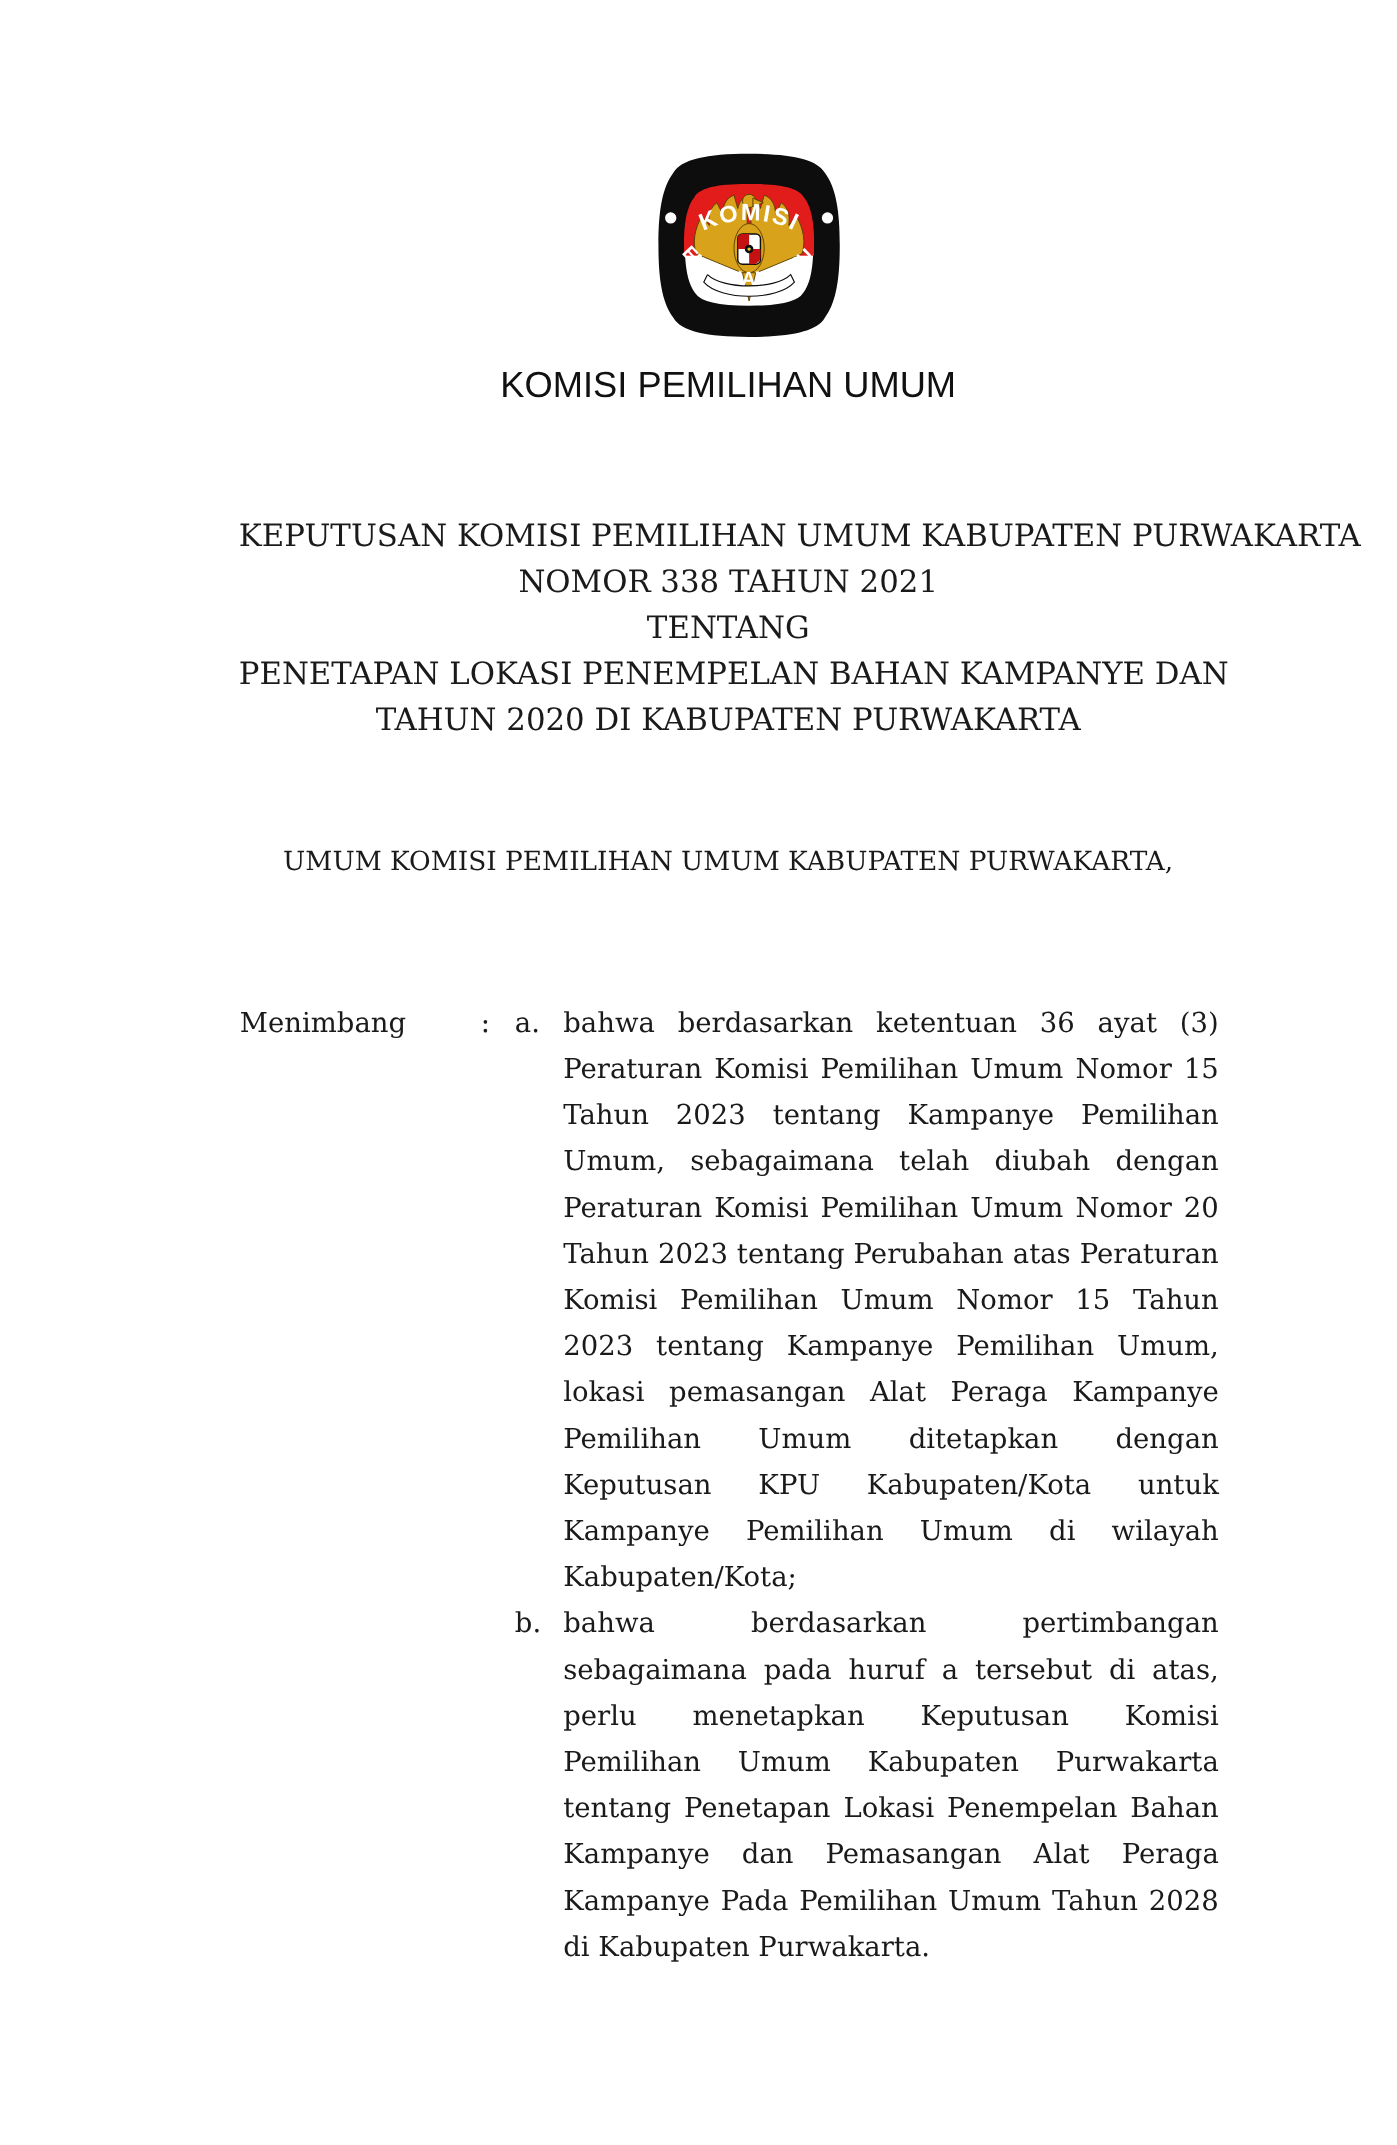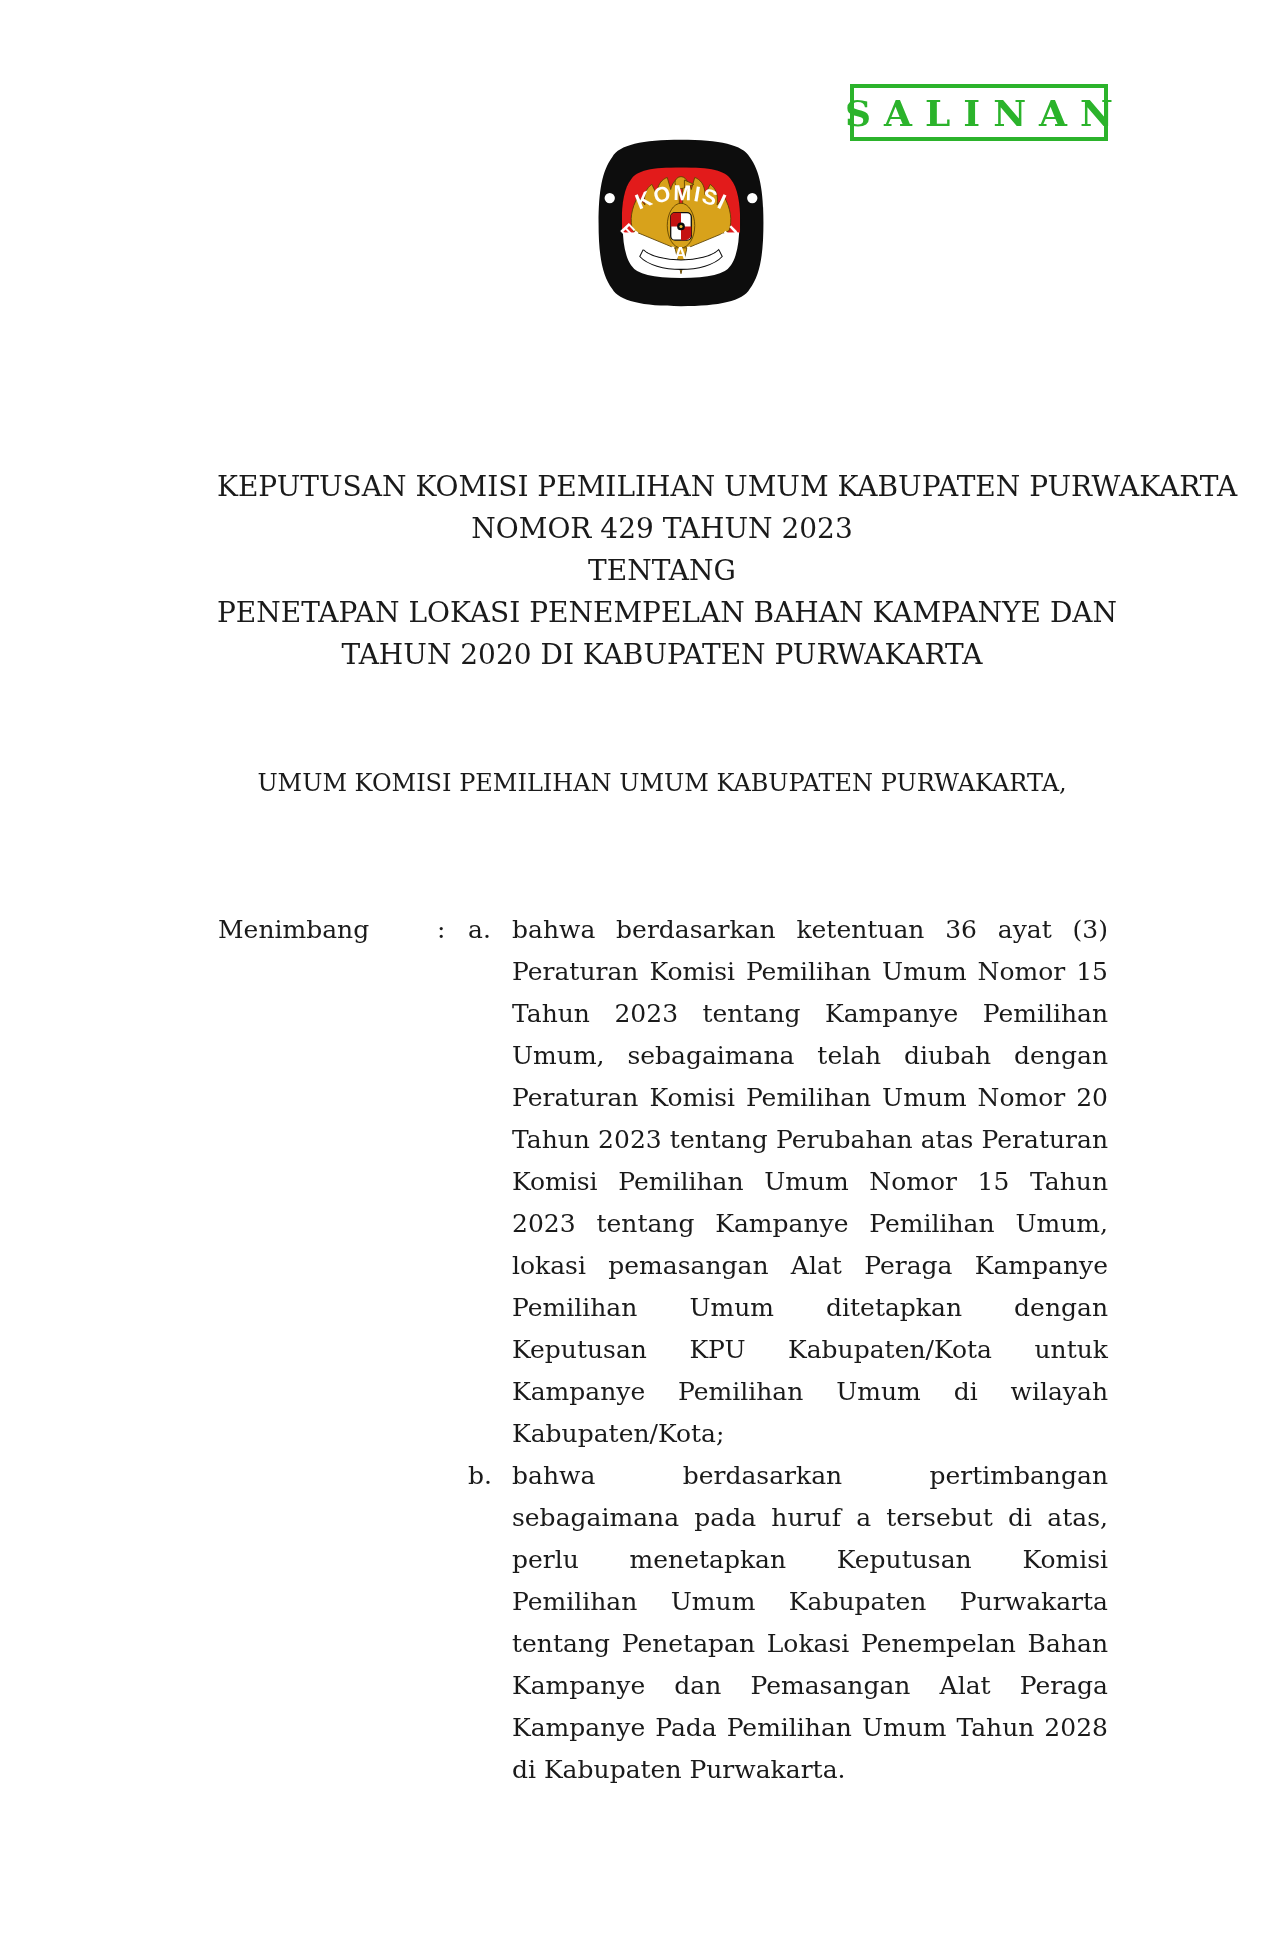--- a/index.html
+++ b/index.html
@@ -47,23 +47,20 @@
   .m-items { position:absolute; left:250px; top:0; width:640px; }
   .m-item  { display:flex; }
   .m-letter{ width:44px; flex:none; }
   .m-text  { width:596px; text-align:justify; }
 </style>
 </head>
 <body>
 
 <div class="page">
 
-  <div class="stamp">
-    <span>SALINAN</span>
-  </div>
 
   <div class="logo">
     <svg viewBox="0 0 200 198" xmlns="http://www.w3.org/2000/svg">
       <defs>
         <path id="arc-top" d="M 30,100 A 88,70 0 0 1 170,100" fill="none"></path>
         <path id="arc-bottom" d="M 26,104 A 88,80 0 0 0 174,104" fill="none"></path>
         <clipPath id="inner-clip">
           <path d="M100,34 C134,34 152,38 158,48 C166,58 169,75 169,99 C169,123 166,140 158,150 C152,160 134,164 100,164 C66,164 48,160 42,150 C34,140 31,123 31,99 C31,75 34,58 42,48 C48,38 66,34 100,34 Z"></path>
         </clipPath>
       </defs>
@@ -103,25 +100,26 @@
       <text font-family="Liberation Sans, DejaVu Sans, sans-serif" font-weight="bold" font-size="25" fill="#ffffff" letter-spacing="2">
         <textPath href="#arc-top" startOffset="50%" text-anchor="middle">KOMISI</textPath>
       </text>
       <text font-family="Liberation Sans, DejaVu Sans, sans-serif" font-weight="bold" font-size="20" fill="#ffffff" letter-spacing="1">
         <textPath href="#arc-bottom" startOffset="50%" text-anchor="middle">PEMILIHAN UMUM</textPath>
       </text>
     </svg>
   </div>
 
   <div class="org">
+    <div>KOMISI PEMILIHAN UMUM</div>
   </div>
 
   <div class="title-block">
     <div>KEPUTUSAN KOMISI PEMILIHAN UMUM KABUPATEN PURWAKARTA</div>
-    <div>NOMOR 429 TAHUN 2023</div>
+    <div>NOMOR 338 TAHUN 2021</div>
     <div>TENTANG</div>
     <div>PENETAPAN LOKASI PENEMPELAN BAHAN KAMPANYE DAN</div>
     <div>TAHUN 2020 DI KABUPATEN PURWAKARTA</div>
   </div>
 
   <div class="issuer">UMUM KOMISI PEMILIHAN UMUM KABUPATEN PURWAKARTA,</div>
 
   <div class="menimbang">
     <div class="m-label">Menimbang</div>
     <div class="m-colon">:</div>

